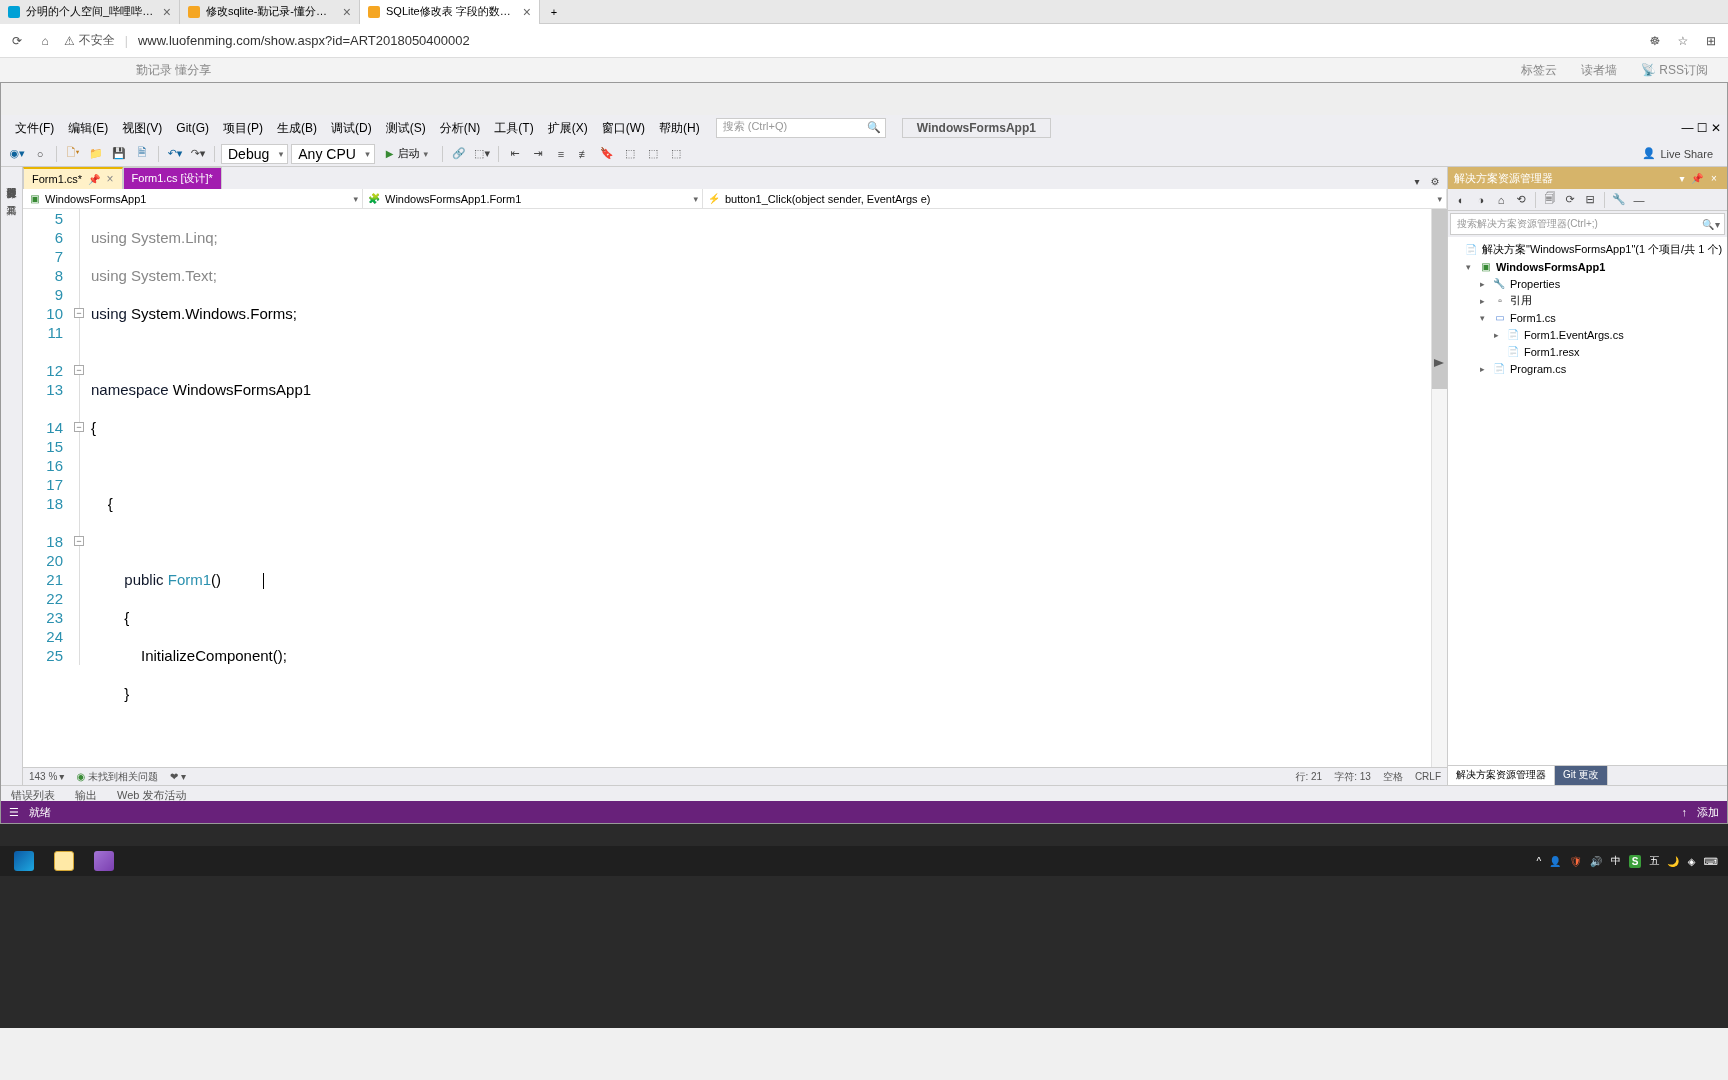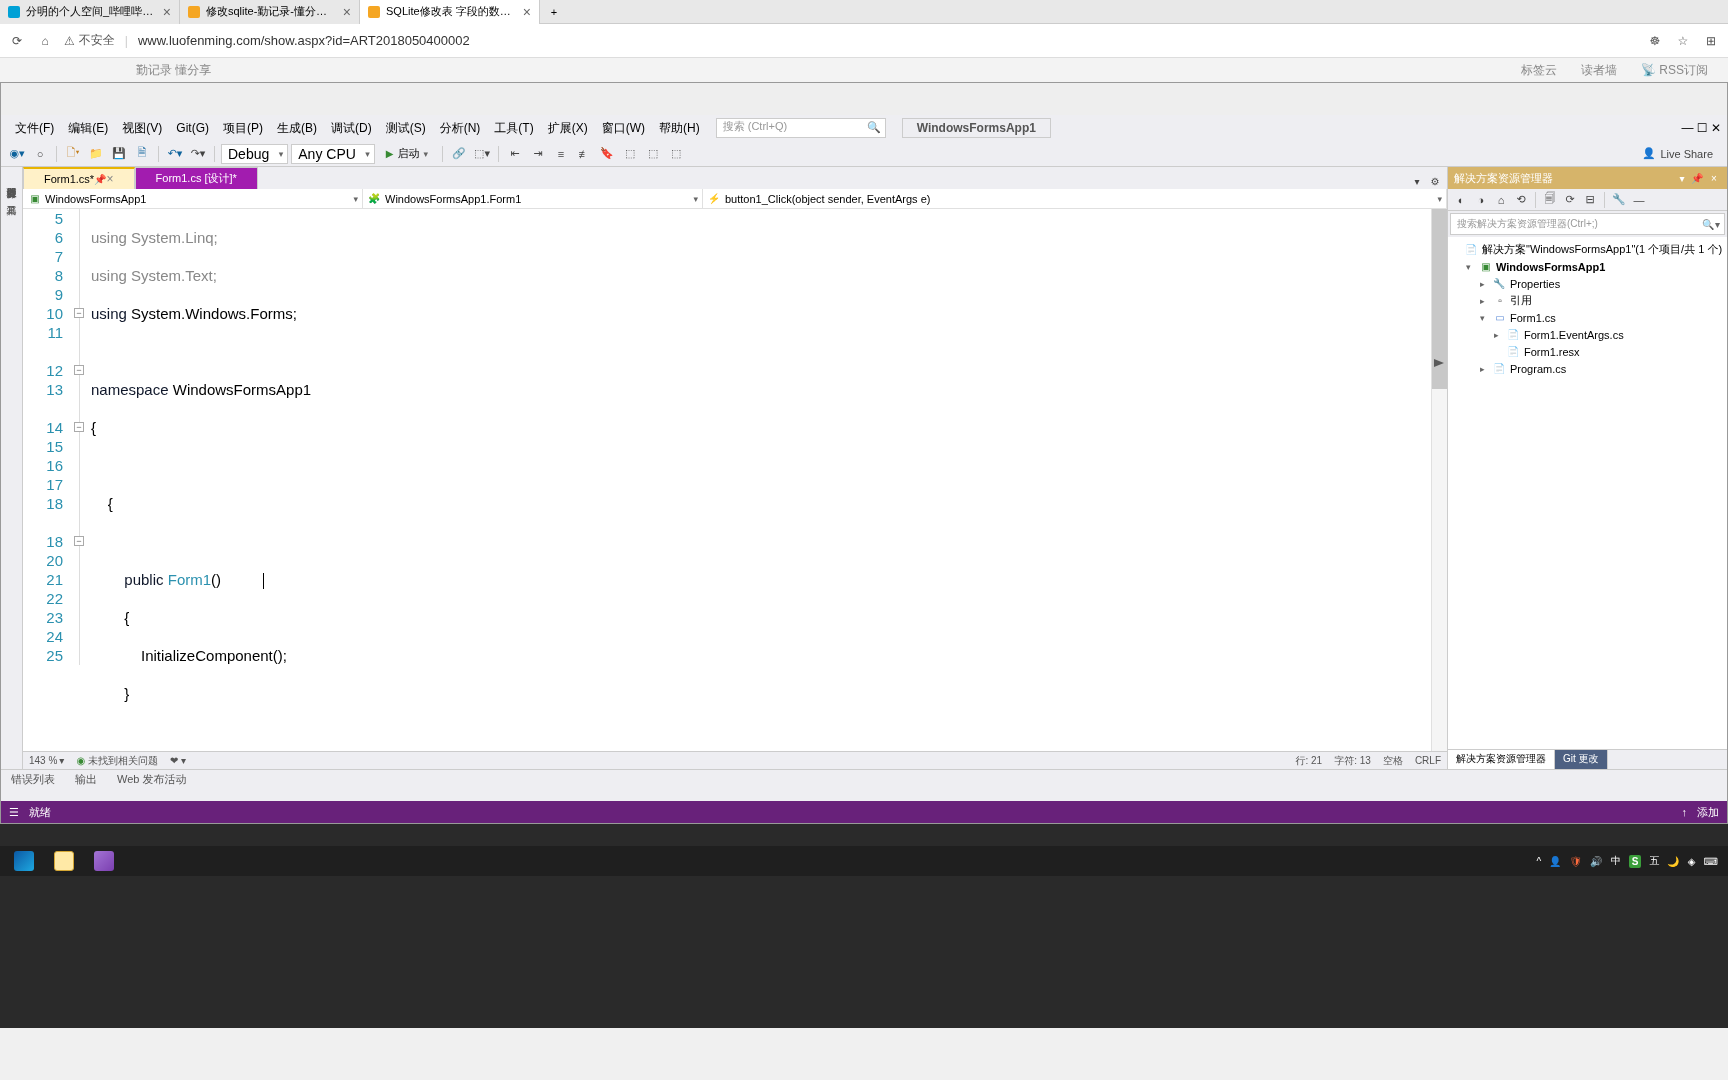--- a/index.html
+++ b/index.html
@@ -48,21 +48,21 @@
 
 .vs-body { flex: 1; display: flex; min-height: 0; }
 
 
 .sidetabs { width: 22px; background: #eeeef2; border-right: 1px solid #ccc; display: flex; flex-direction: column; padding-top: 4px; }
 .sidetab { writing-mode: vertical-rl; padding: 8px 3px; font-size: 10px; color: #555; cursor: pointer; border: 1px solid transparent; }
 
 
 .ed-area { flex: 1; display: flex; flex-direction: column; background: #fff; min-width: 0; }
 .doctabs { height: 22px; background: #eeeef2; display: flex; align-items: flex-end; }
-.doctab { height: 22px; padding: 0 20px; display: flex; align-items: center; font-size: 11px; border: 1px solid #ccc; border-bottom: none; background: #eeeef2; cursor: pointer; }
+.doctab { height: 22px; padding: 0 8px; display: flex; align-items: center; gap: 6px; font-size: 11px; border: 1px solid #ccc; border-bottom: none; background: #eeeef2; cursor: pointer; }
 .doctab.active { background: #fff1c8; border-top: 2px solid #e8b400; }
 .doctab .pin { color: #888; font-size: 10px; }
 .doctab .x { color: #888; font-size: 12px; }
 .doctabs .right { margin-left: auto; display: flex; gap: 2px; padding-right: 4px; }
 .doctabs .right .tbtn { width: 16px; height: 16px; font-size: 10px; }
 
 .navbar { height: 20px; background: #fff; display: flex; border-bottom: 1px solid #e0e0e0; }
 .navcombo { flex: 1; border-right: 1px solid #e0e0e0; padding: 0 6px; font-size: 11px; display: flex; align-items: center; gap: 4px; position: relative; }
 .navcombo::after { content: "▾"; position: absolute; right: 4px; color: #666; font-size: 9px; }
 .navcombo .nico { width: 12px; height: 12px; display: inline-flex; align-items: center; justify-content: center; font-size: 10px; }
@@ -106,21 +106,21 @@
 .tnode .bold { font-weight: bold; }
 .ind1 { padding-left: 18px; }
 .ind2 { padding-left: 32px; }
 .ind3 { padding-left: 46px; }
 
 .sol-tabs { height: 20px; background: #eeeef2; border-top: 1px solid #ccc; display: flex; font-size: 10px; }
 .sol-tabs .st { padding: 2px 8px; cursor: pointer; border-right: 1px solid #ccc; }
 .sol-tabs .st.active { background: #fff; }
 
 
-.bottom-tabs { height: 32px; background: #eeeef2; display: flex; font-size: 11px; border-top: 1px solid #ccc; }
+.bottom-tabs { height: 16px; background: #eeeef2; display: flex; font-size: 11px; border-top: 1px solid #ccc; }
 .bottom-tabs .bt { padding: 2px 10px; cursor: pointer; color: #555; }
 
 
 .vs-status { height: 22px; background: #68217a; color: #fff; display: flex; align-items: center; padding: 0 8px; font-size: 11px; gap: 10px; }
 .vs-status .spacer { flex: 1; }
 .vs-status .ico { cursor: pointer; }
 
 
 .taskbar { position: absolute; bottom: 204px; left: 0; right: 0; height: 30px; background: #1f1f1f; display: flex; align-items: center; padding: 0 4px; }
 .taskbar .app { width: 40px; height: 30px; display: flex; align-items: center; justify-content: center; cursor: pointer; }

